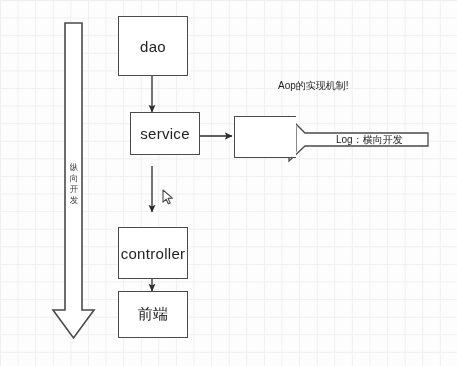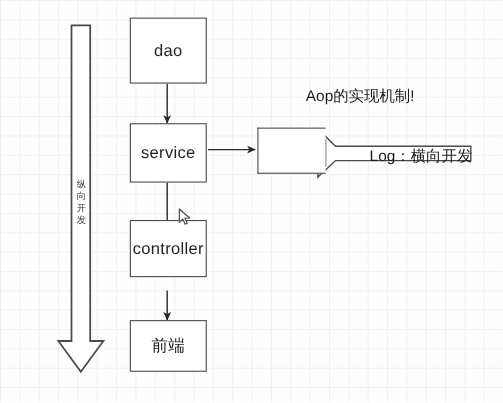--- a/index.html
+++ b/index.html
@@ -36,21 +36,21 @@
     position: absolute;
     left: 0;
     top: 0;
     width: 457px;
     height: 366px;
     pointer-events: none;
   }
   .free-label {
     position: absolute;
     color: #1c1c1c;
-    font-size: 14px;
+    font-size: 10px;
     white-space: nowrap;
   }
   .vert-label {
     position: absolute;
     color: #3a3a3a;
     font-size: 8.5px;
     line-height: 11px;
     text-align: center;
     width: 14px;
     letter-spacing: 0;
@@ -88,25 +88,25 @@
     <g>
       <path d="M289,117 L305,133 L428,133 L428,146 L305,146 L289,161 L289,151
                L296,151 L296,127 L289,127 Z" fill="#ffffff" stroke="#4a4a4a" stroke-width="1.3" stroke-linejoin="miter"></path>
     </g>
   </svg>
 
   <div class="node" style="left:118px; top:16px; width:70px; height:60px;">
     <span>dao</span>
   </div>
 
-  <div class="node" style="left:118px; top:112px; width:70px; height:54px;text-align:right;">
+  <div class="node" style="left:130px; top:112px; width:70px; height:43px;text-align:right;">
     <span>service</span>
   </div>
 
-  <div class="node" style="left:118px; top:200px; width:70px; height:52px;">
+  <div class="node" style="left:118px; top:227px; width:70px; height:52px;">
     <span>controller</span>
   </div>
 
   <div class="node" style="left:118px; top:291px; width:70px; height:47px;">
     <span>前端</span>
   </div>
 
   <div class="node" style="left:234px; top:116px; width:62px; height:42px; border-right:none;">
     <span></span>
   </div>

